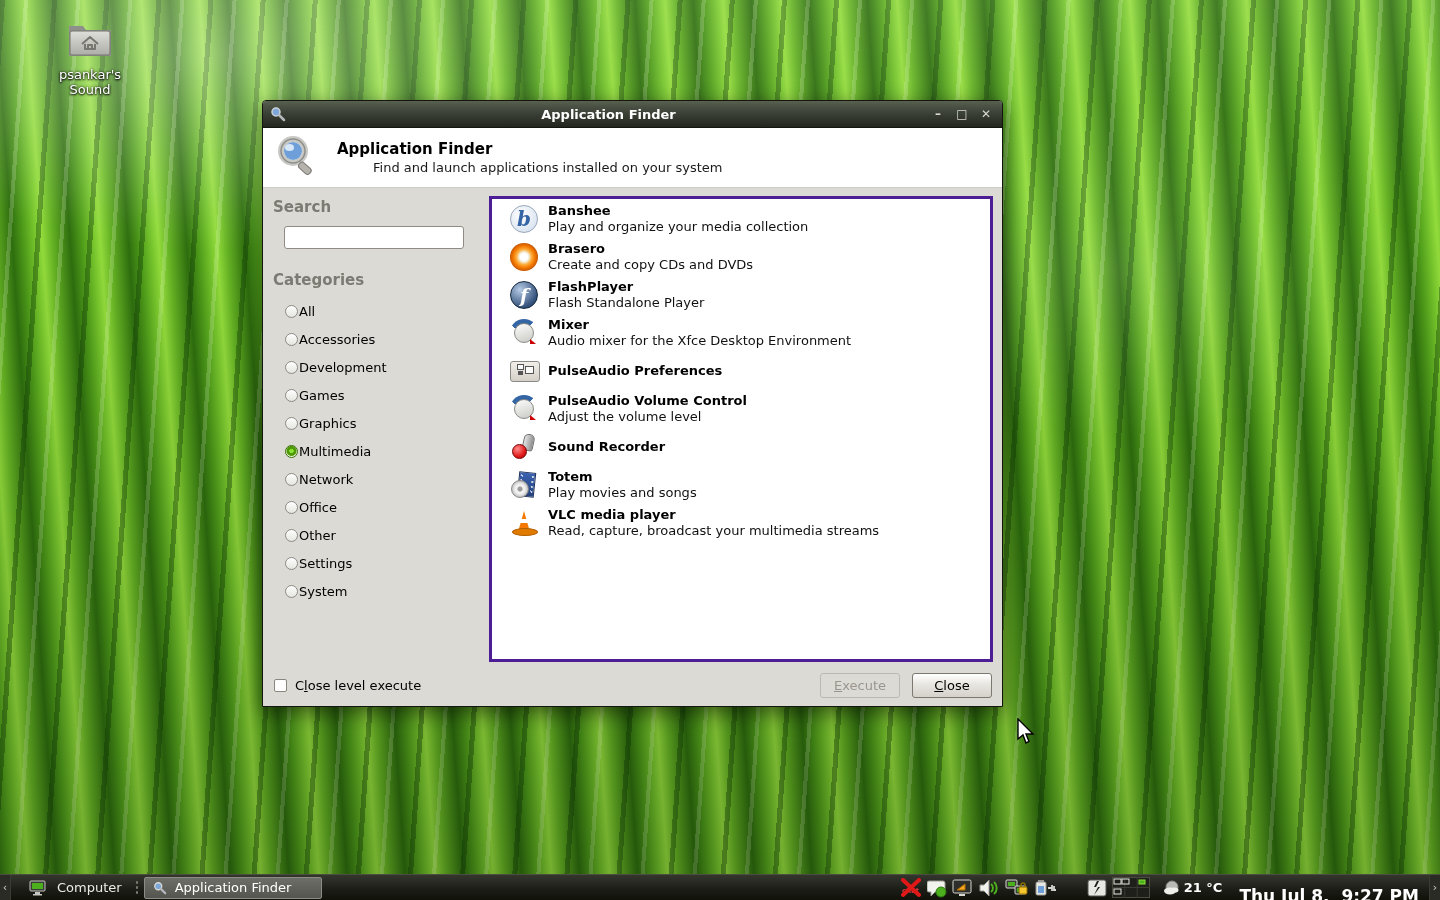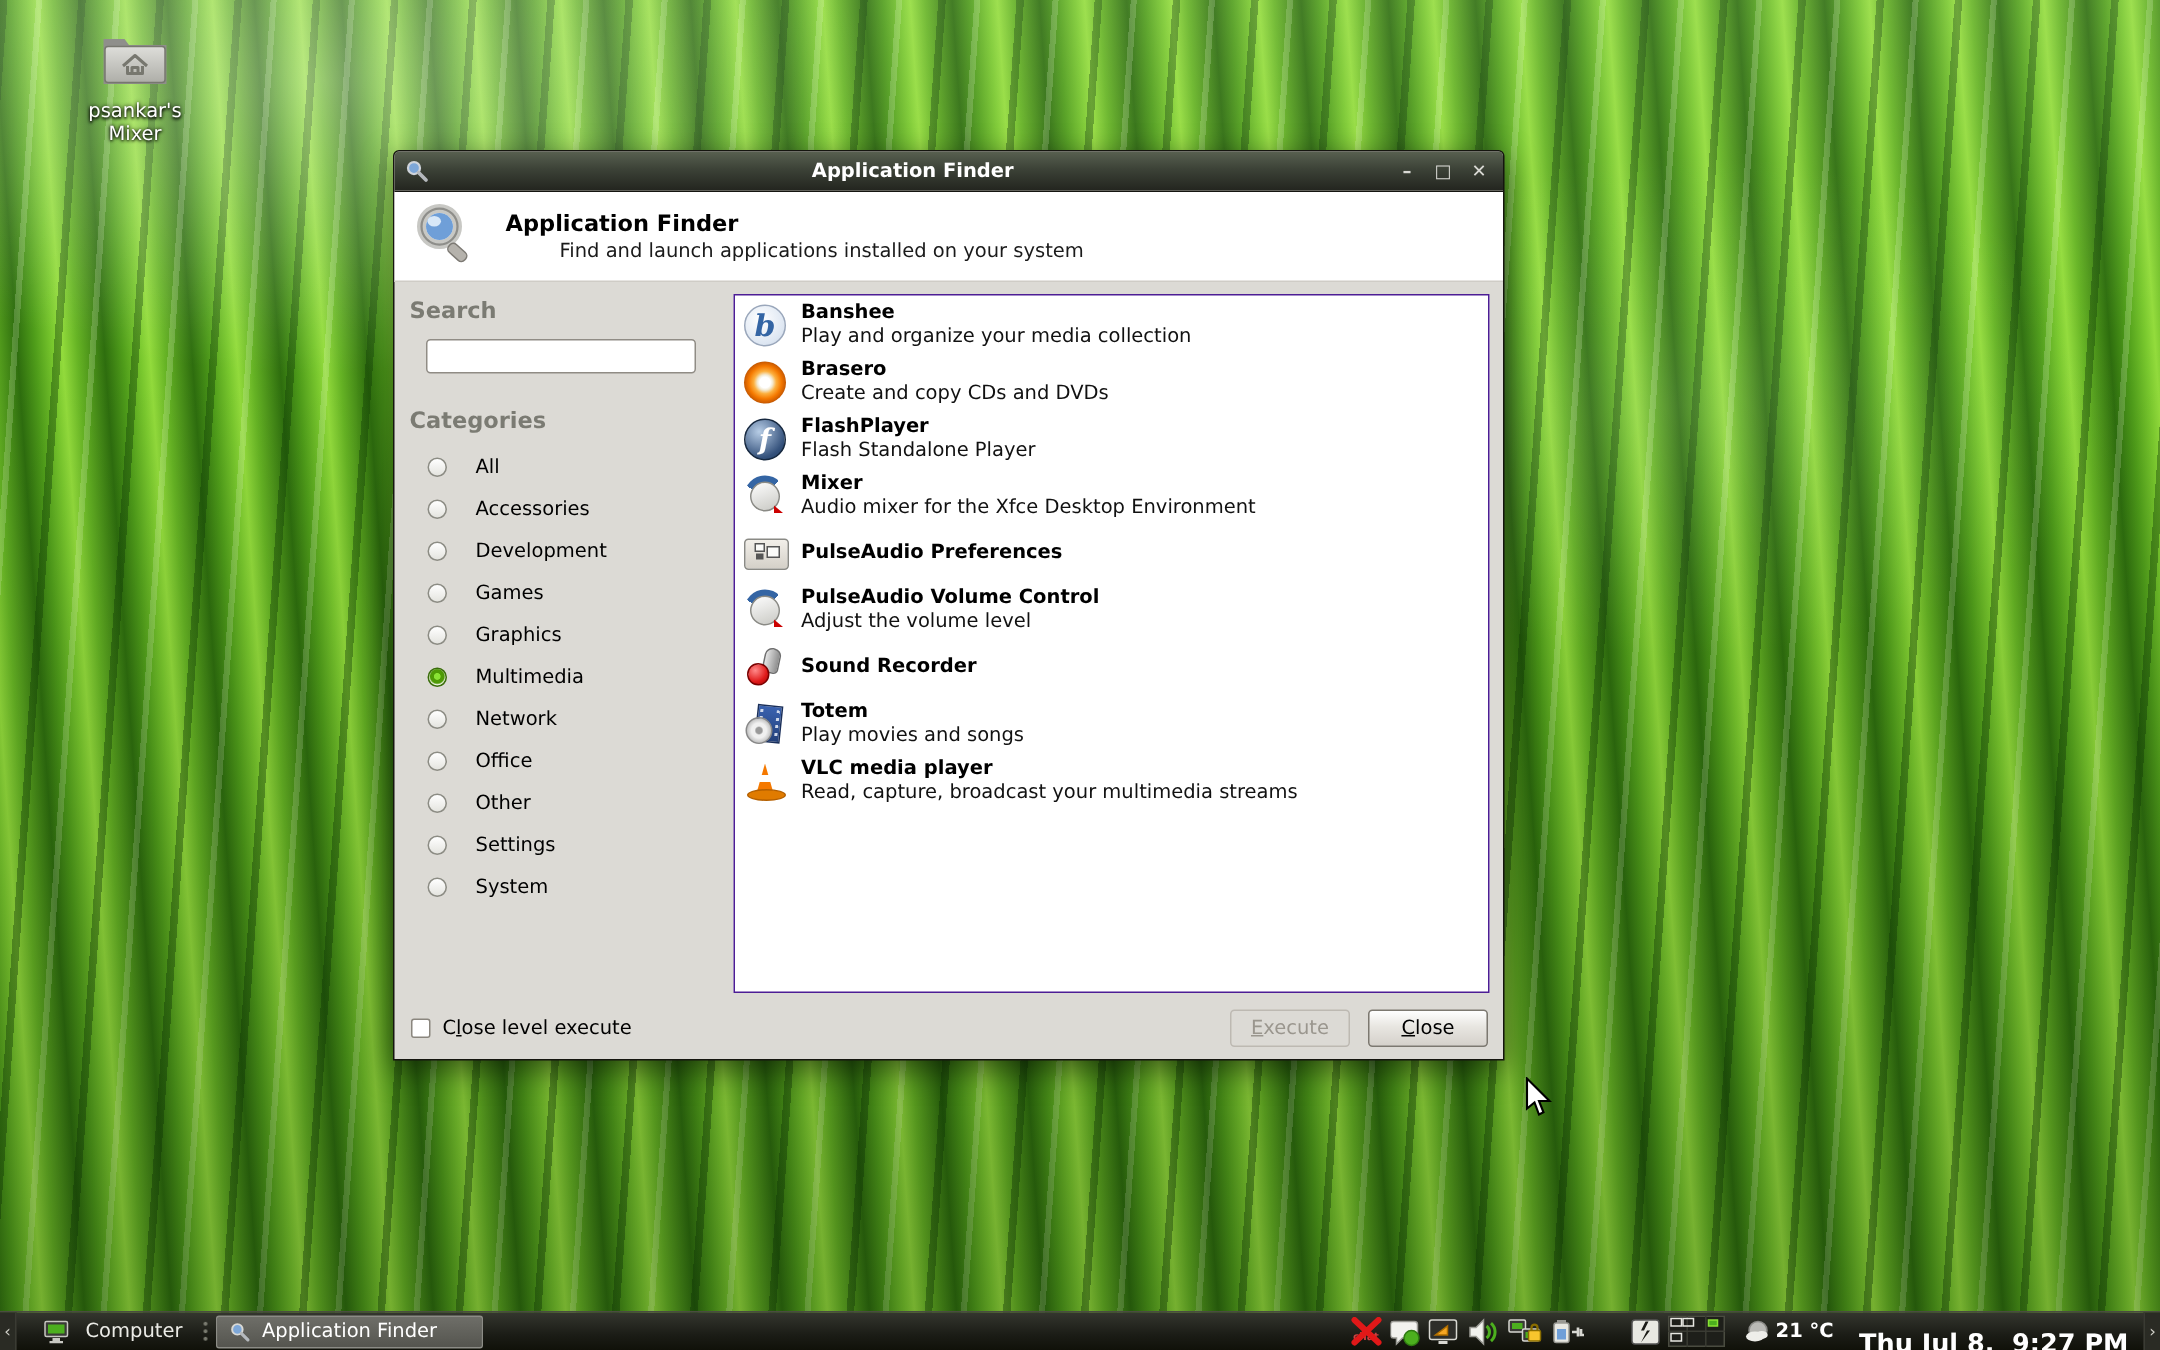--- a/index.html
+++ b/index.html
@@ -44,33 +44,33 @@
   .main { flex:1; display:flex; overflow:hidden; }
   .left-panel { flex:0 0 226px; padding:10px 0 0 10px; }
   .section-label { font-size:15px; font-weight:bold; color:#7b7b73; }
   .search-entry {
     margin:10px 0 0 11px; width:180px; height:23px; background:#fff;
     border:1px solid #908c85; border-radius:3px; display:flex; align-items:center; padding:0 4px; gap:4px;
   }
   .search-entry input { border:none; outline:none; flex:1; font-size:13px; font-family:inherit; background:transparent; }
   .cat-label { margin-top:22px; }
   .cat-list { margin:8px 0 0 12px; }
-  .cat-row { height:28px; display:flex; align-items:center; gap:19px; font-size:13px; color:#000; cursor:default; }
+  .cat-row { height:28px; display:flex; align-items:center; gap:1px; font-size:13px; color:#000; cursor:default; }
   .radio {
     width:13px; height:13px; border-radius:50%;
     background:linear-gradient(#ffffff,#e4e4df); border:1px solid #8c8c84; flex:0 0 13px;
   }
   .radio.selected {
     border:1px solid #3a6d0a;
     background:radial-gradient(circle at 50% 45%, #8ae234 0 2px, #4e9a06 2.5px 4.5px, #eef6e2 5.5px);
   }
 
   .app-list {
-    flex:1; margin:8px 9px 6px 0; background:#fff; border:1px solid #4c1d95;
-    overflow:hidden; padding:1px 0;
+    flex:1; margin:8px 9px 6px 0; background:#fff; border:3px solid #4c1d95;
+    overflow:hidden; padding:1px 12px;
   }
   .app-row { height:38px; display:flex; align-items:center; gap:10px; padding:0 6px; }
   .app-text { display:flex; flex-direction:column; justify-content:center; }
   .app-title { font-size:13px; font-weight:bold; color:#000; line-height:16px; }
   .app-desc { font-size:13px; color:#111; line-height:16px; }
 
   .footer { flex:0 0 38px; display:flex; align-items:center; padding:0 10px 4px 11px; }
   .chk-row { display:flex; align-items:center; gap:8px; font-size:13px; }
   .checkbox { width:13px; height:13px; background:#fff; border:1px solid #8a867e; border-radius:2px; }
   .buttons { margin-left:auto; display:flex; gap:12px; }
@@ -169,21 +169,21 @@
     <path d="M4 8 L18 8 L21 12 L46 12 L46 38 L4 38 Z" fill="#8f8f8b"></path>
     <rect x="5" y="13" width="40" height="24" rx="2" fill="url(#fgrad)" stroke="#77776f"></rect>
     <defs>
         <linearGradient id="fgrad" x1="0" y1="0" x2="0" y2="1">
       <stop offset="0" stop-color="#dededa"></stop>
           <stop offset="1" stop-color="#aeaea8"></stop>
     </linearGradient>
       </defs>
     <path d="M17 26 L25 19 L33 26 M20 26 L20 31 L30 31 L30 26 M23 31 L23 27 L27 27 L27 31" fill="none" stroke="#77776f" stroke-width="2" stroke-linejoin="round"></path>
   </svg>
-  <div class="label">psankar's Mixer</div>
+  <div class="label">psankar's Sound</div>
 </div>
 
 <div class="window">
   <div class="titlebar">
     <svg width="16" height="16" viewBox="0 0 16 16">
       <circle cx="6" cy="6" r="4" fill="#7da7d8" stroke="#cfd4da" stroke-width="1.5"></circle>
       <line x1="9" y1="9" x2="14" y2="14" stroke="#b5b9bd" stroke-width="2.5" stroke-linecap="round"></line>
     </svg>
     <div class="tb-title">Application Finder</div>
     <div class="tb-controls">

